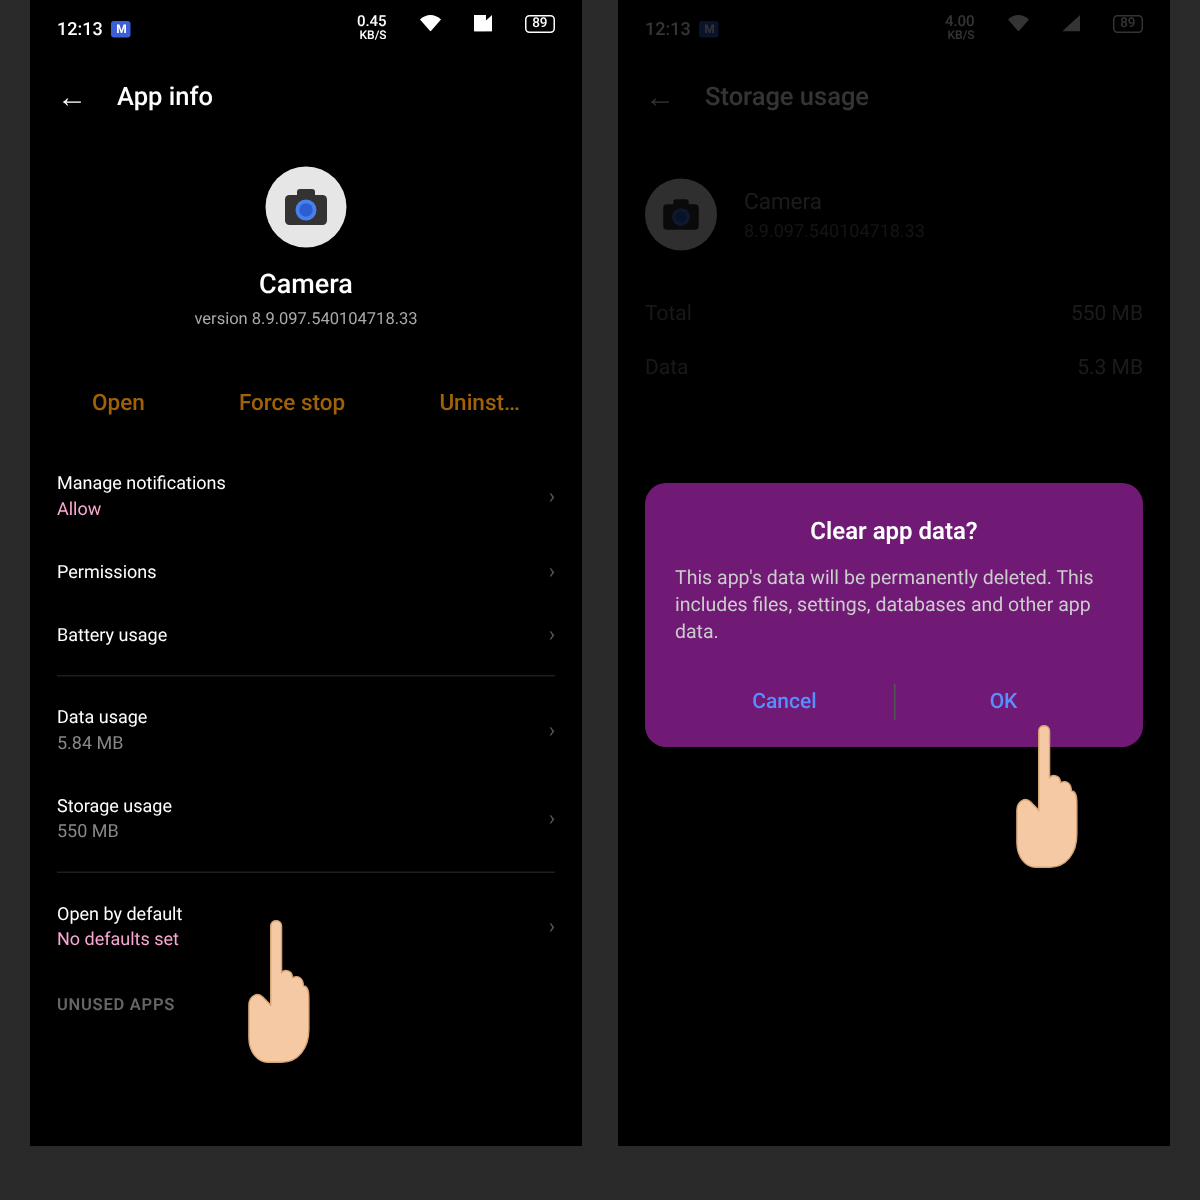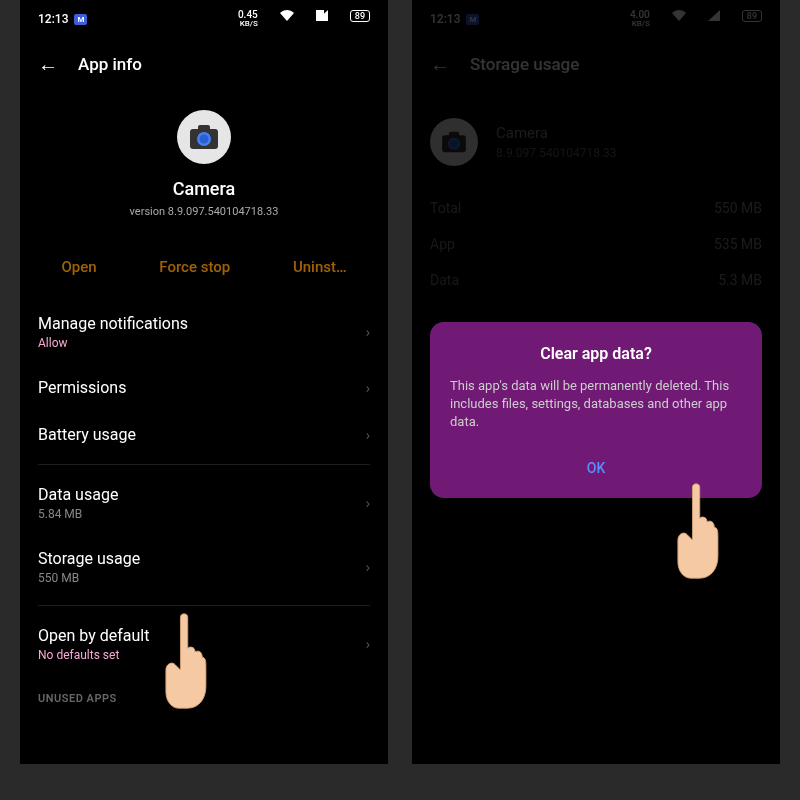--- a/index.html
+++ b/index.html
@@ -80,21 +80,21 @@
     }
     .action-btn {
       color: #a16207;
       font-size: 15px;
       font-weight: 500;
     }
     .list-item {
       padding: 14px 18px;
       position: relative;
     }
-    .list-item .title { font-size: 16px; }
+    .list-item .title { font-size: 12px; }
     .list-item .sub { font-size: 12px; color: #f9a8d4; margin-top: 3px; }
     .list-item .sub.gray { color: #888; }
     .chev {
       position: absolute;
       right: 18px;
       top: 50%;
       transform: translateY(-50%);
       color: #555;
       font-size: 14px;
     }
@@ -313,35 +313,32 @@
         <div class="name">Camera</div>
         <div class="ver">8.9.097.540104718.33</div>
       </div>
     </div>
 
     <div class="storage-row">
       <span>Total</span>
       <span class="val">550 MB</span>
     </div>
     <div class="storage-row">
-      <span>App</span>
-      <span class="val">535 MB</span>
-    </div>
-    <div class="storage-row">
       <span>Data</span>
       <span class="val">5.3 MB</span>
     </div>
   </div>
 
   <div class="dim-overlay"></div>
 
   <div class="dialog">
     <div class="dialog-title">Clear app data?</div>
     <div class="dialog-body">This app's data will be permanently deleted. This includes files, settings, databases and other app data.</div>
     <div class="dialog-actions">
+      <div class="dialog-btn">Cancel</div>
       <div class="dialog-btn">OK</div>
     </div>
   </div>
 
   <div class="finger" style="left:260px; top:480px;">
     <svg viewBox="0 0 50 110">
         <path d="M20 8 C20 3 28 3 28 8 L28 42 C30 40 36 40 36 46 C40 44 44 46 44 52 C48 52 48 58 48 62 L48 84 C48 98 40 108 28 108 L18 108 C10 108 4 100 4 90 L4 66 C4 60 10 56 14 60 L20 66 Z" fill="#f5c9a3" stroke="#d4a374" stroke-width="1"></path>
       </svg>
   </div>
 </div>

